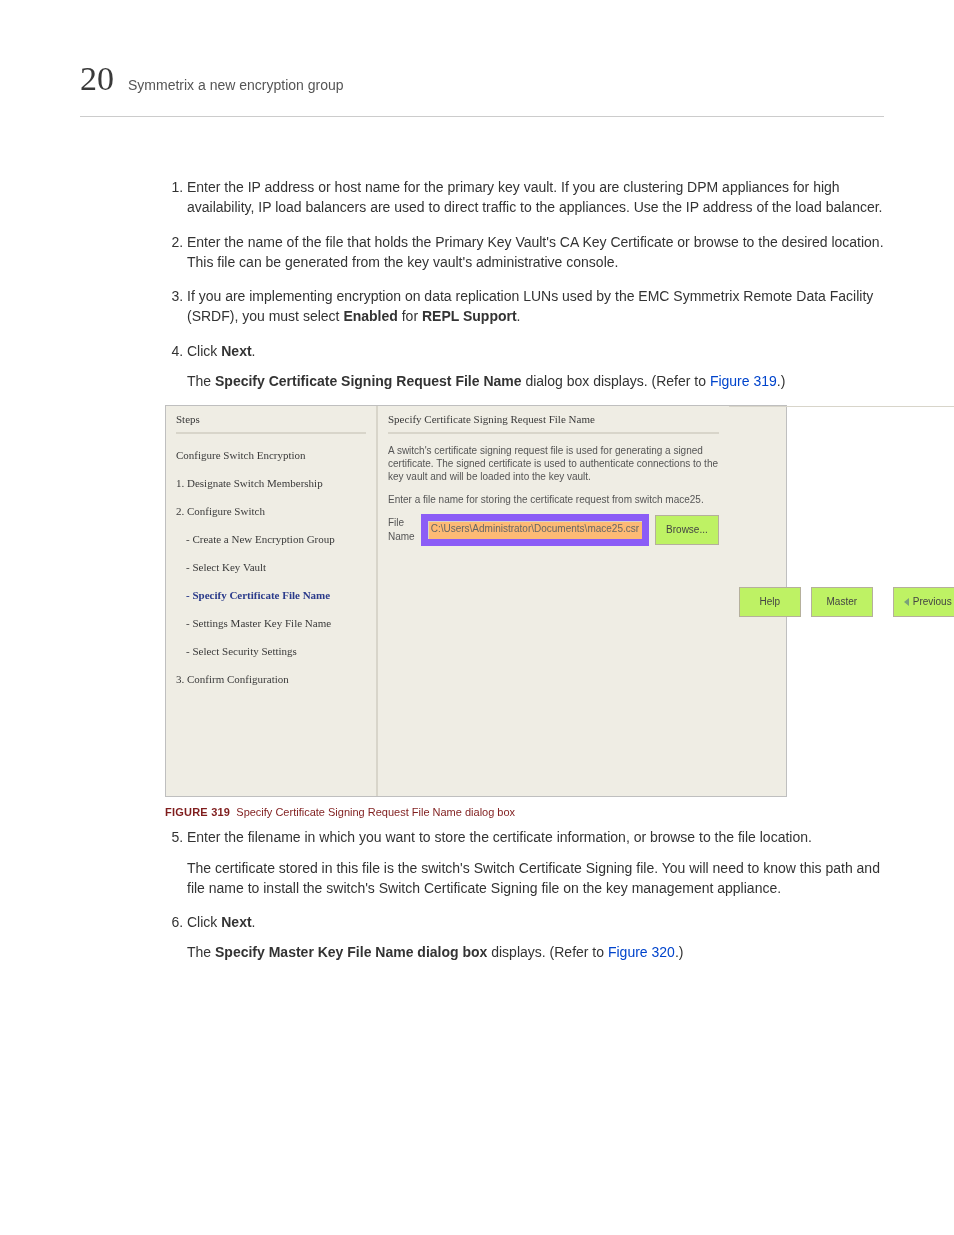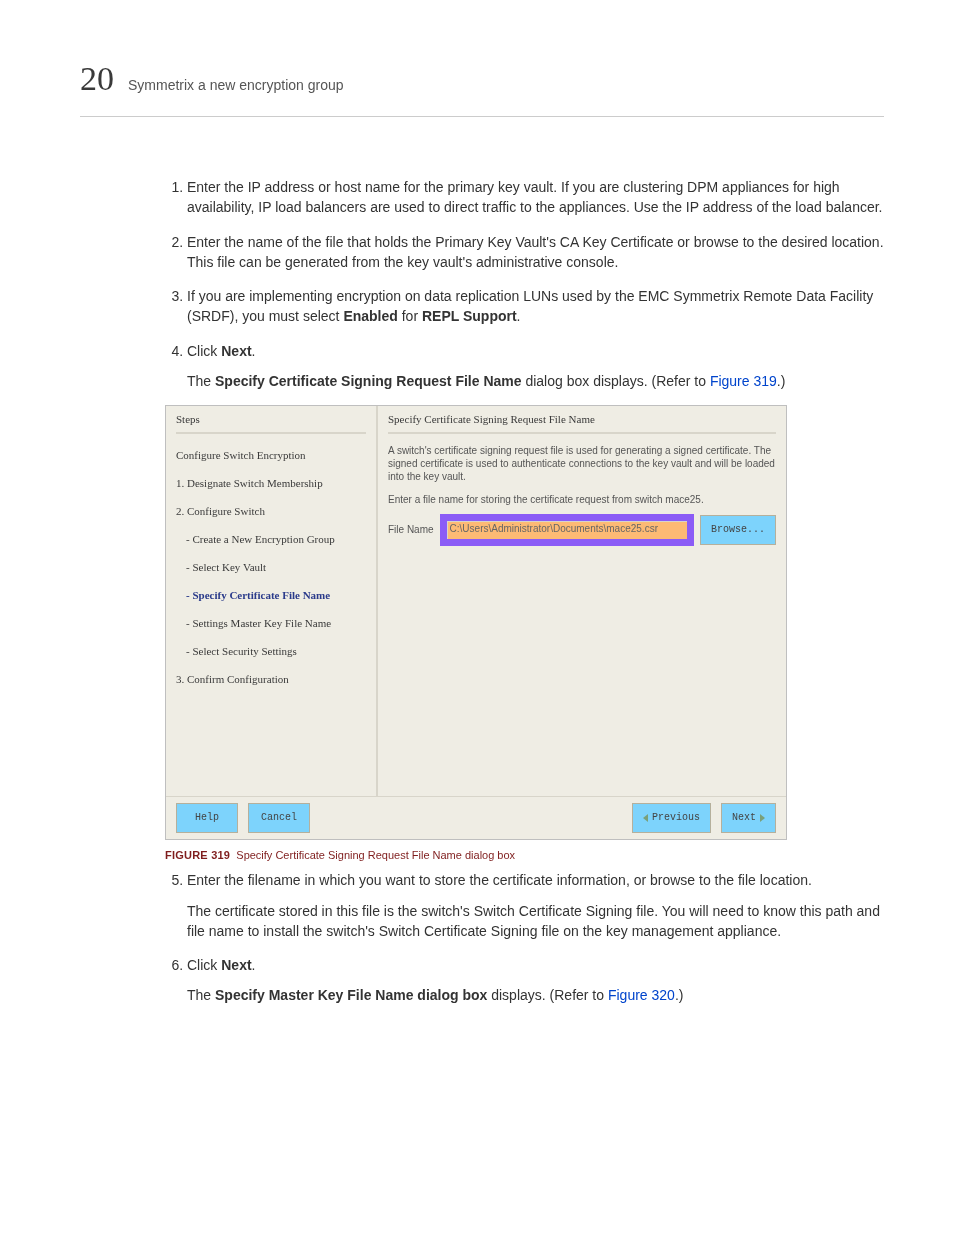--- a/index.html
+++ b/index.html
@@ -56,21 +56,21 @@
   .fig-caption .label { font-weight:700; letter-spacing:0.02em;}
   
   .dialog {
     width: 620px;
     border: 1px solid #bfbfbf;
     background: #efede4;
     font-family: "Times New Roman", serif;
     font-size: 11px;
     color: #3a3a3a;
     display:flex;
-    flex-direction: column;
+    flex-direction: row;
   }
   .dlg-body {
     display:flex;
     flex:1;
   }
   .dlg-left {
     width: 190px;
     border-right: 2px solid #d8d5ca;
     padding: 6px 10px;
     display:flex;
@@ -115,25 +115,25 @@
     border:7px solid #8b5cf6;
     background:#fdba74;
     height:16px;
     padding:1px 3px;
     font-size:10px;
     color:#666;
     box-shadow: inset 1px 1px 0 #d8d5ca;
   }
   .mini-btn{
     border:1px solid #b5b09c;
-    background:#7dd3fc;
+    background:#bef264;
     height:20px;
     padding:4px 10px;
     font-size:10px;
-    font-family:Liberation Mono, monospace;
+    font-family:Liberation Sans, sans-serif;
     color:#444;
     display:flex;
     align-items:center;
   }
   .dlg-right .spacer{ flex:1; }
   .dlg-footer{
     display:flex;
     padding:6px 10px;
     border-top:1px solid #d8d5ca;
     gap:10px;
@@ -197,21 +197,21 @@
             <div class="fn-row">
               <span>File Name</span>
               <div class="fn-input">C:\Users\Administrator\Documents\mace25.csr</div>
               <div class="mini-btn">Browse...</div>
             </div>
             <div class="spacer" style="min-height:240px;"></div>
           </div>
         </div>
         <div class="dlg-footer">
           <div class="mini-btn" style="min-width:40px;justify-content:center;">Help</div>
-          <div class="mini-btn" style="min-width:40px;justify-content:center;">Cancel</div>
+          <div class="mini-btn" style="min-width:40px;justify-content:center;">Master</div>
           <div class="spacer"></div>
           <div class="mini-btn">
               <span class="prev-icon"></span>
               <span>Previous</span>
             </div>
           <div class="mini-btn">
               <span>Next</span>
               <span class="next-icon"></span>
             </div>
         </div>

